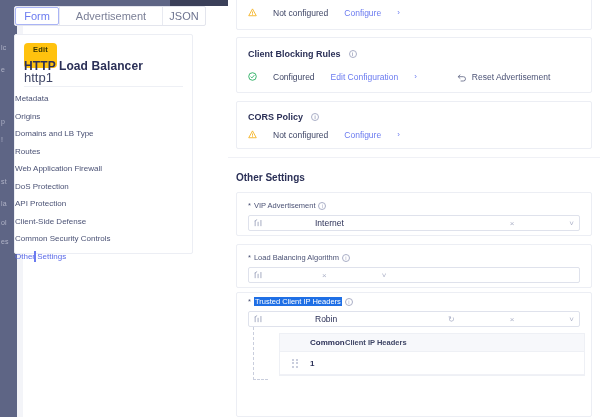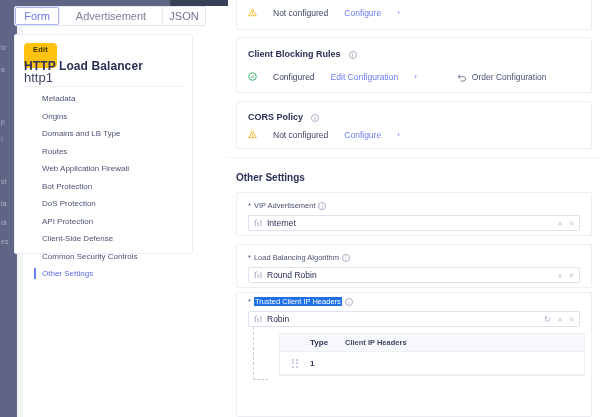--- a/index.html
+++ b/index.html
@@ -113,21 +113,20 @@
     height: 1px;
     background: #eef0f5;
   }
   .nav-list {
     position: absolute; left: 0; right: 0; top: 55px;
   }
   .nav-item {
     position: relative;
     height: 17.5px;
     display: flex; align-items: center;
-    padding-left: 27px;
     font-size: 8px;
     color: #4b5275;
     cursor: pointer;
     user-select: none;
   }
   .nav-item.active { color: #5b6ae8; }
   .nav-item.active::before {
     content: "";
     position: absolute;
     left: 19px; top: 3px;
@@ -149,21 +148,21 @@
     width: 356px;
     background: #ffffff;
     border: 1px solid #eceef4;
     border-radius: 2px;
     box-sizing: border-box;
   }
   .card-title {
     font-size: 9px;
     font-weight: bold;
     color: #2b3057;
-    display: flex; align-items: flex-end;
+    display: flex; align-items: center;
     gap: 8px;
   }
   .status-row {
     display: flex; align-items: flex-start;
     gap: 16px;
     font-size: 8.5px;
     color: #3f4666;
   }
   .link {
     color: #6b7bf0;
@@ -213,20 +212,21 @@
   .select {
     margin-top: 5px;
     height: 16px;
     border: 1px solid #dfe2ec;
     border-radius: 2px;
     background: #fff;
     display: flex; align-items: center;
     padding: 0 5px;
     box-sizing: border-box;
     cursor: pointer;
+    gap: 48px;
   }
   .select .lead {
     color: #8a90ad;
     font-size: 7.5px;
     margin-right: 5px;
   }
   .select .val {
     font-size: 8.5px;
     color: #2b3057;
     flex: 1;
@@ -361,21 +361,20 @@
     <div class="edit-badge">Edit</div>
     <div class="nav-title">HTTP Load Balancer</div>
     <div class="nav-sub">http1</div>
     <div class="nav-divider"></div>
     <div class="nav-list">
       <div class="nav-item">Metadata</div>
       <div class="nav-item">Origins</div>
       <div class="nav-item">Domains and LB Type</div>
       <div class="nav-item">Routes</div>
       <div class="nav-item">Web Application Firewall</div>
-      <div class="nav-item">Bot Protection</div>
       <div class="nav-item">DoS Protection</div>
       <div class="nav-item">API Protection</div>
       <div class="nav-item">Client-Side Defense</div>
       <div class="nav-item">Common Security Controls</div>
       <div class="nav-item active">Other Settings</div>
     </div>
   </div>
 
   <div class="content">
 
@@ -409,21 +408,21 @@
         <span>Configured</span>
         <span class="link">Edit Configuration</span>
         <span class="chev">›</span>
         <span style="display:inline-flex;align-items:center;gap:5px;margin-left:24px;">
           <span class="ico">
             <svg width="10" height="9" viewBox="0 0 11 10">
                 <path d="M3.3 2.2 L1.2 4.1 L3.3 6" fill="none" stroke="#6e7490" stroke-width="1" stroke-linejoin="round" stroke-linecap="round"></path>
                 <path d="M1.4 4.1 H7 a2.4 2.4 0 0 1 0 4.8 H4.4" fill="none" stroke="#6e7490" stroke-width="1" stroke-linecap="round"></path>
               </svg>
           </span>
-          <span class="link muted">Order Configuration</span>
+          <span class="link muted">Reset Advertisement</span>
         </span>
       </div>
     </div>
 
     <div class="card" style="top:101px; height:48px;">
       <div class="card-title" style="position:absolute; left:11px; top:10px;">
         <span>CORS Policy</span>
         <span class="info-ico">i</span>
       </div>
       <div class="status-row" style="position:absolute; left:11px; top:28px;">
@@ -470,21 +469,20 @@
           <span class="req">*</span>
           <span>Load Balancing Algorithm</span>
           <span class="info-ico">i</span>
         </div>
         <div class="select">
           <span class="lead ico">
             <svg width="8" height="8" viewBox="0 0 9 9">
                 <path d="M1.3 7.6 V2.2 M1.3 2.2 L3.2 0.8 M4.6 7.6 V3.6 M7.8 7.6 V1.6" stroke="#9198b4" stroke-width="0.9" fill="none" stroke-linecap="round"></path>
               </svg>
           </span>
-          <span class="val">Round Robin</span>
           <span class="act">×</span>
           <span class="act">˅</span>
         </div>
       </div>
     </div>
 
     <div class="card" style="top:292px; height:125px;">
       <div style="position:absolute; left:11px; top:4px; right:11px;">
         <div class="field-label">
           <span class="req">*</span>
@@ -502,21 +500,21 @@
           <span class="act">×</span>
           <span class="act">˅</span>
         </div>
       </div>
 
       <div class="bracket" style="left:16px; top:34px; width:14px; height:52px;"></div>
 
       <div class="tbl-wrap" style="top:40px;">
         <div class="tbl-head">
           <div class="c-handle"></div>
-          <div class="c-order h">Type</div>
+          <div class="c-order h">Common</div>
           <div class="c-hdr">Client IP Headers</div>
         </div>
         <div class="tbl-row">
           <div class="c-handle">
             <span class="grip">
                 <i></i>
                 <i></i>
                 <i></i>
                 <i></i>
                 <i></i>

